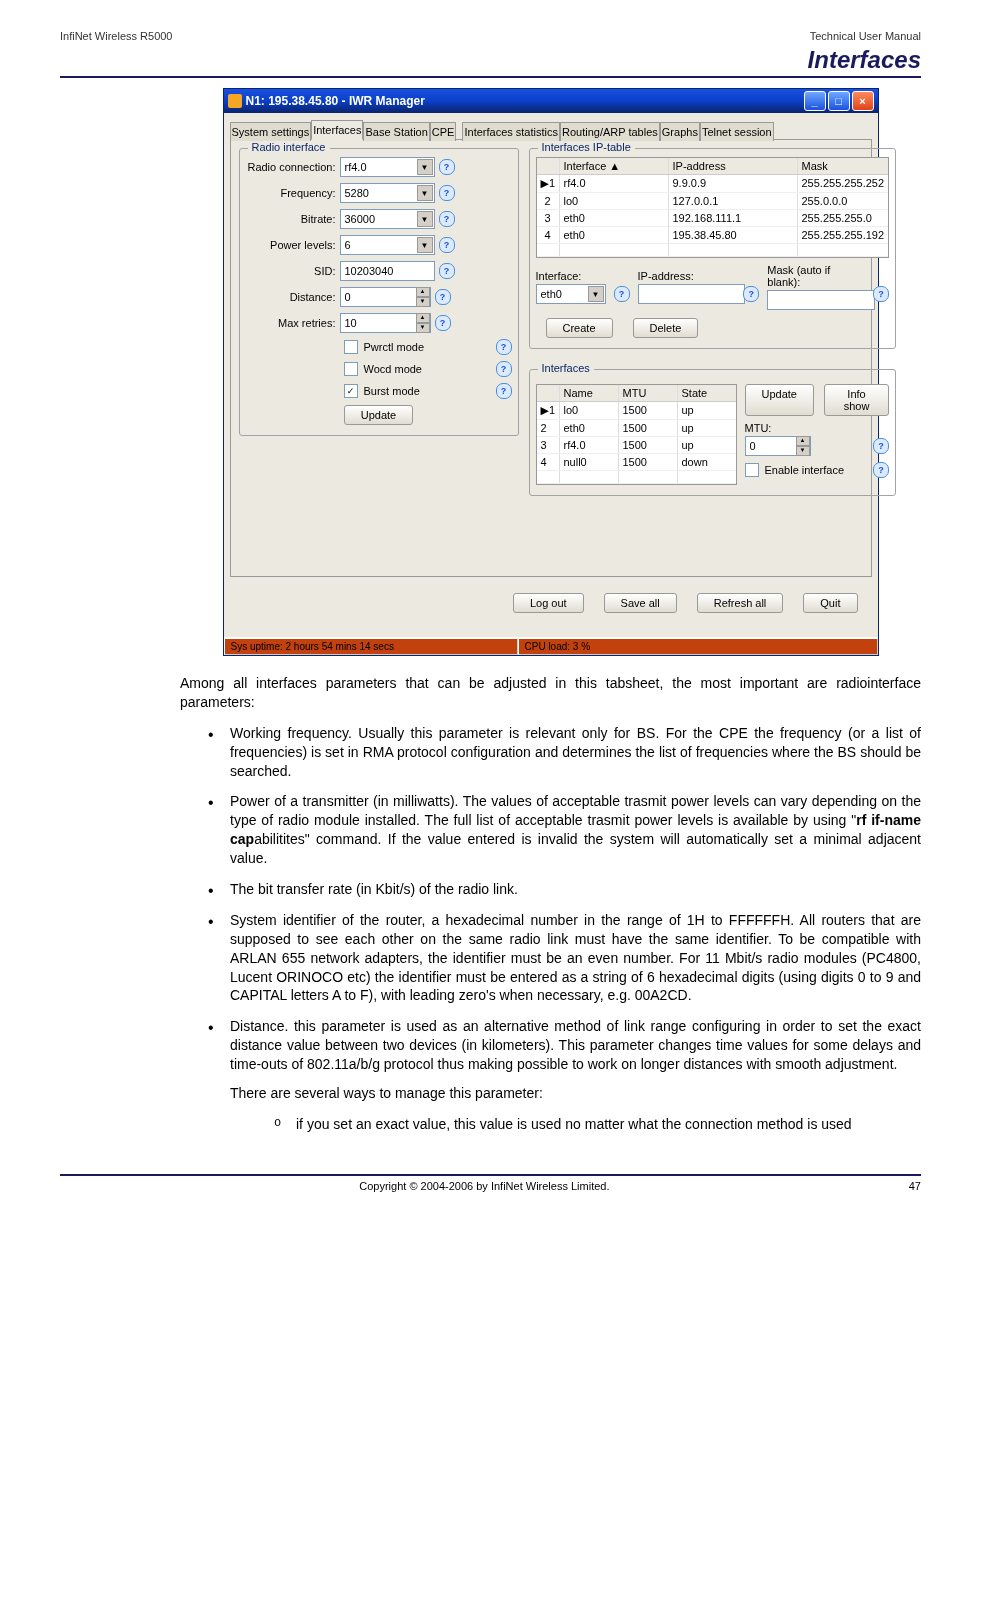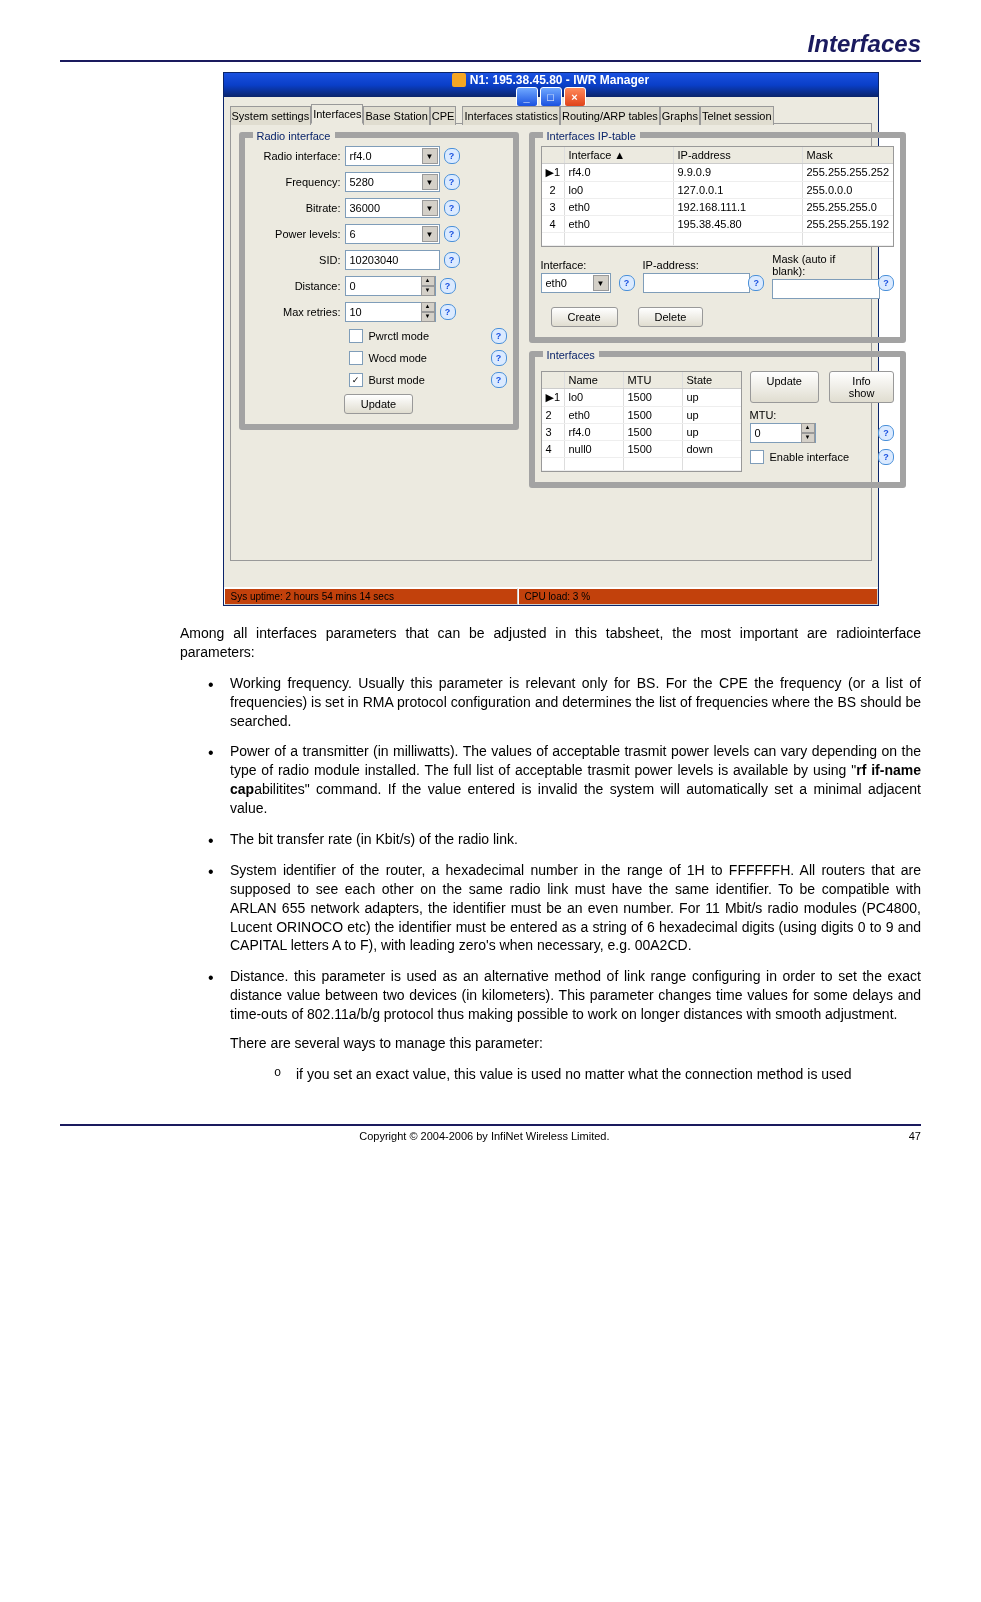--- a/index.html
+++ b/index.html
@@ -48,21 +48,20 @@
     color: #000;
   }
   .titlebar {
     background: linear-gradient(to bottom, #1a51e0, #0a3fc8 50%, #0a246a);
     color: #fff;
     height: 24px;
     display: flex;
     align-items: center;
     padding: 0 4px;
     justify-content: space-between;
-    flex-direction: column;
   }
   .titlebar-left {
     display: flex;
     align-items: center;
     gap: 4px;
   }
   .titlebar-icon {
     width: 14px;
     height: 14px;
     background: #f5a623;
@@ -129,24 +128,24 @@
     gap: 10px;
     background: #eceae0;
   }
   .col-left {
     flex: 0 0 280px;
   }
   .col-right {
     flex: 1;
   }
   .groupbox {
-    border: 6px solid #a3a3a3;
+    border: 1px solid #a3a3a3;
     border-radius: 3px;
     padding: 8px 6px 10px 6px;
-    margin-bottom: 8px;
+    margin-bottom: 20px;
     position: relative;
   }
   .groupbox > .gb-title {
     position: absolute;
     top: -8px;
     left: 8px;
     background: #eceae0;
     padding: 0 4px;
     font-size: 11px;
     color: #0a246a;
@@ -371,20 +370,24 @@
     display:flex;
     flex-direction:column;
     gap:6px;
   }
   b { font-weight: bold; }
 </style>
 </head>
 <body>
 
 <div class="page">
+  <div class="top-header">
+    <span>InfiNet Wireless R5000</span>
+    <span>Technical User Manual</span>
+  </div>
   <div class="section-title">Interfaces</div>
   <hr class="hr">
 
   <div class="screenshot-wrap">
     <div class="screenshot">
       <div class="titlebar">
         <div class="titlebar-left">
           <div class="titlebar-icon"></div>
           <div class="titlebar-text">N1: 195.38.45.80 - IWR Manager</div>
         </div>
@@ -403,21 +406,21 @@
         <div class="tab">Interfaces statistics</div>
         <div class="tab">Routing/ARP tables</div>
         <div class="tab">Graphs</div>
         <div class="tab">Telnet session</div>
       </div>
       <div class="main-area">
         <div class="col-left">
           <div class="groupbox">
             <div class="gb-title">Radio interface</div>
             <div class="form-row">
-                <div class="form-label">Radio interface:</div>
+                <div class="form-label">Radio connection:</div>
                 <div class="combo">
                   <span>rf4.0</span>
                   <span class="arrow">▼</span>
                 </div>
                 <div class="help">?</div>
               </div>
             <div class="form-row">
                 <div class="form-label">Frequency:</div>
                 <div class="combo">
                   <span>5280</span>
@@ -627,20 +630,26 @@
                   <div class="chk"></div>
                   <span>Enable interface</span>
                   <div style="flex:1"></div>
                   <div class="help">?</div>
                 </div>
               </div>
             </div>
           </div>
         </div>
       </div>
+      <div class="bottom-btns">
+        <div class="btn">Log out</div>
+        <div class="btn">Save all</div>
+        <div class="btn">Refresh all</div>
+        <div class="btn">Quit</div>
+      </div>
       <div style="height:20px"></div>
       <div class="statusbar">
         <div class="s1">Sys uptime: 2 hours 54 mins 14 secs</div>
         <div class="s2">CPU load: 3 %</div>
       </div>
     </div>
   </div>
 
   <div class="body-text">
     <p>Among all interfaces parameters that can be adjusted in this tabsheet, the most important are radiointerface parameters:</p>

